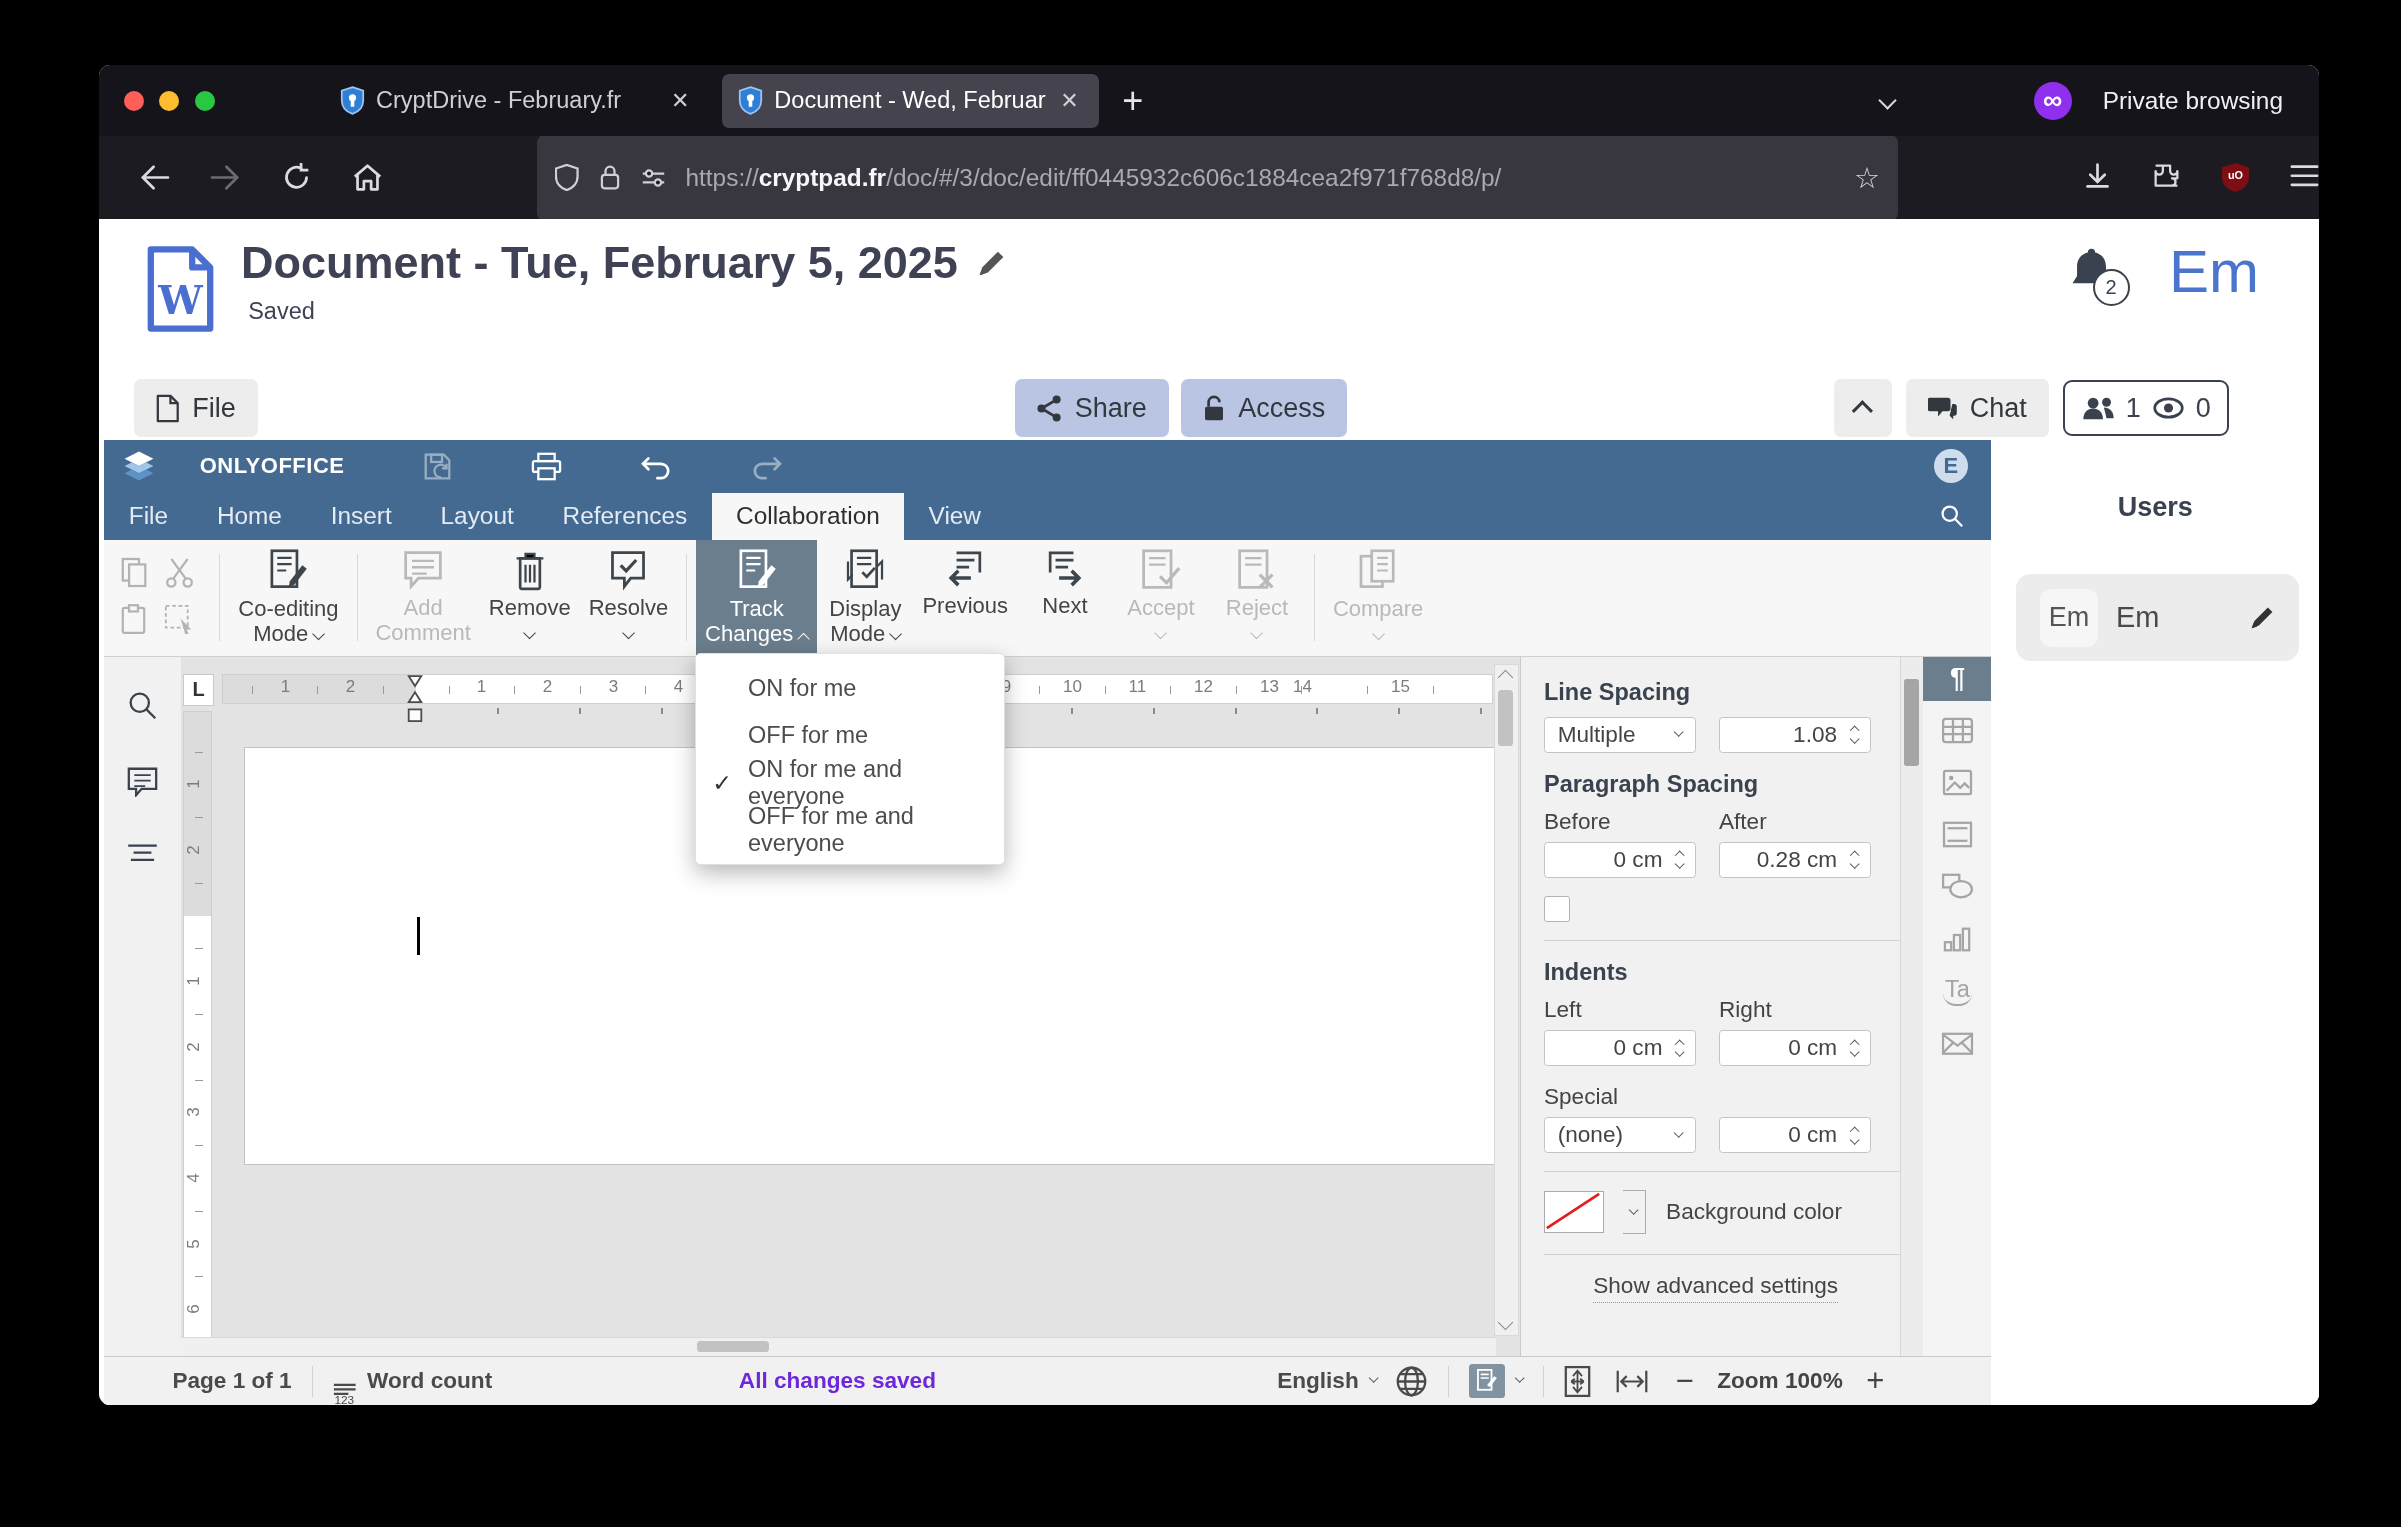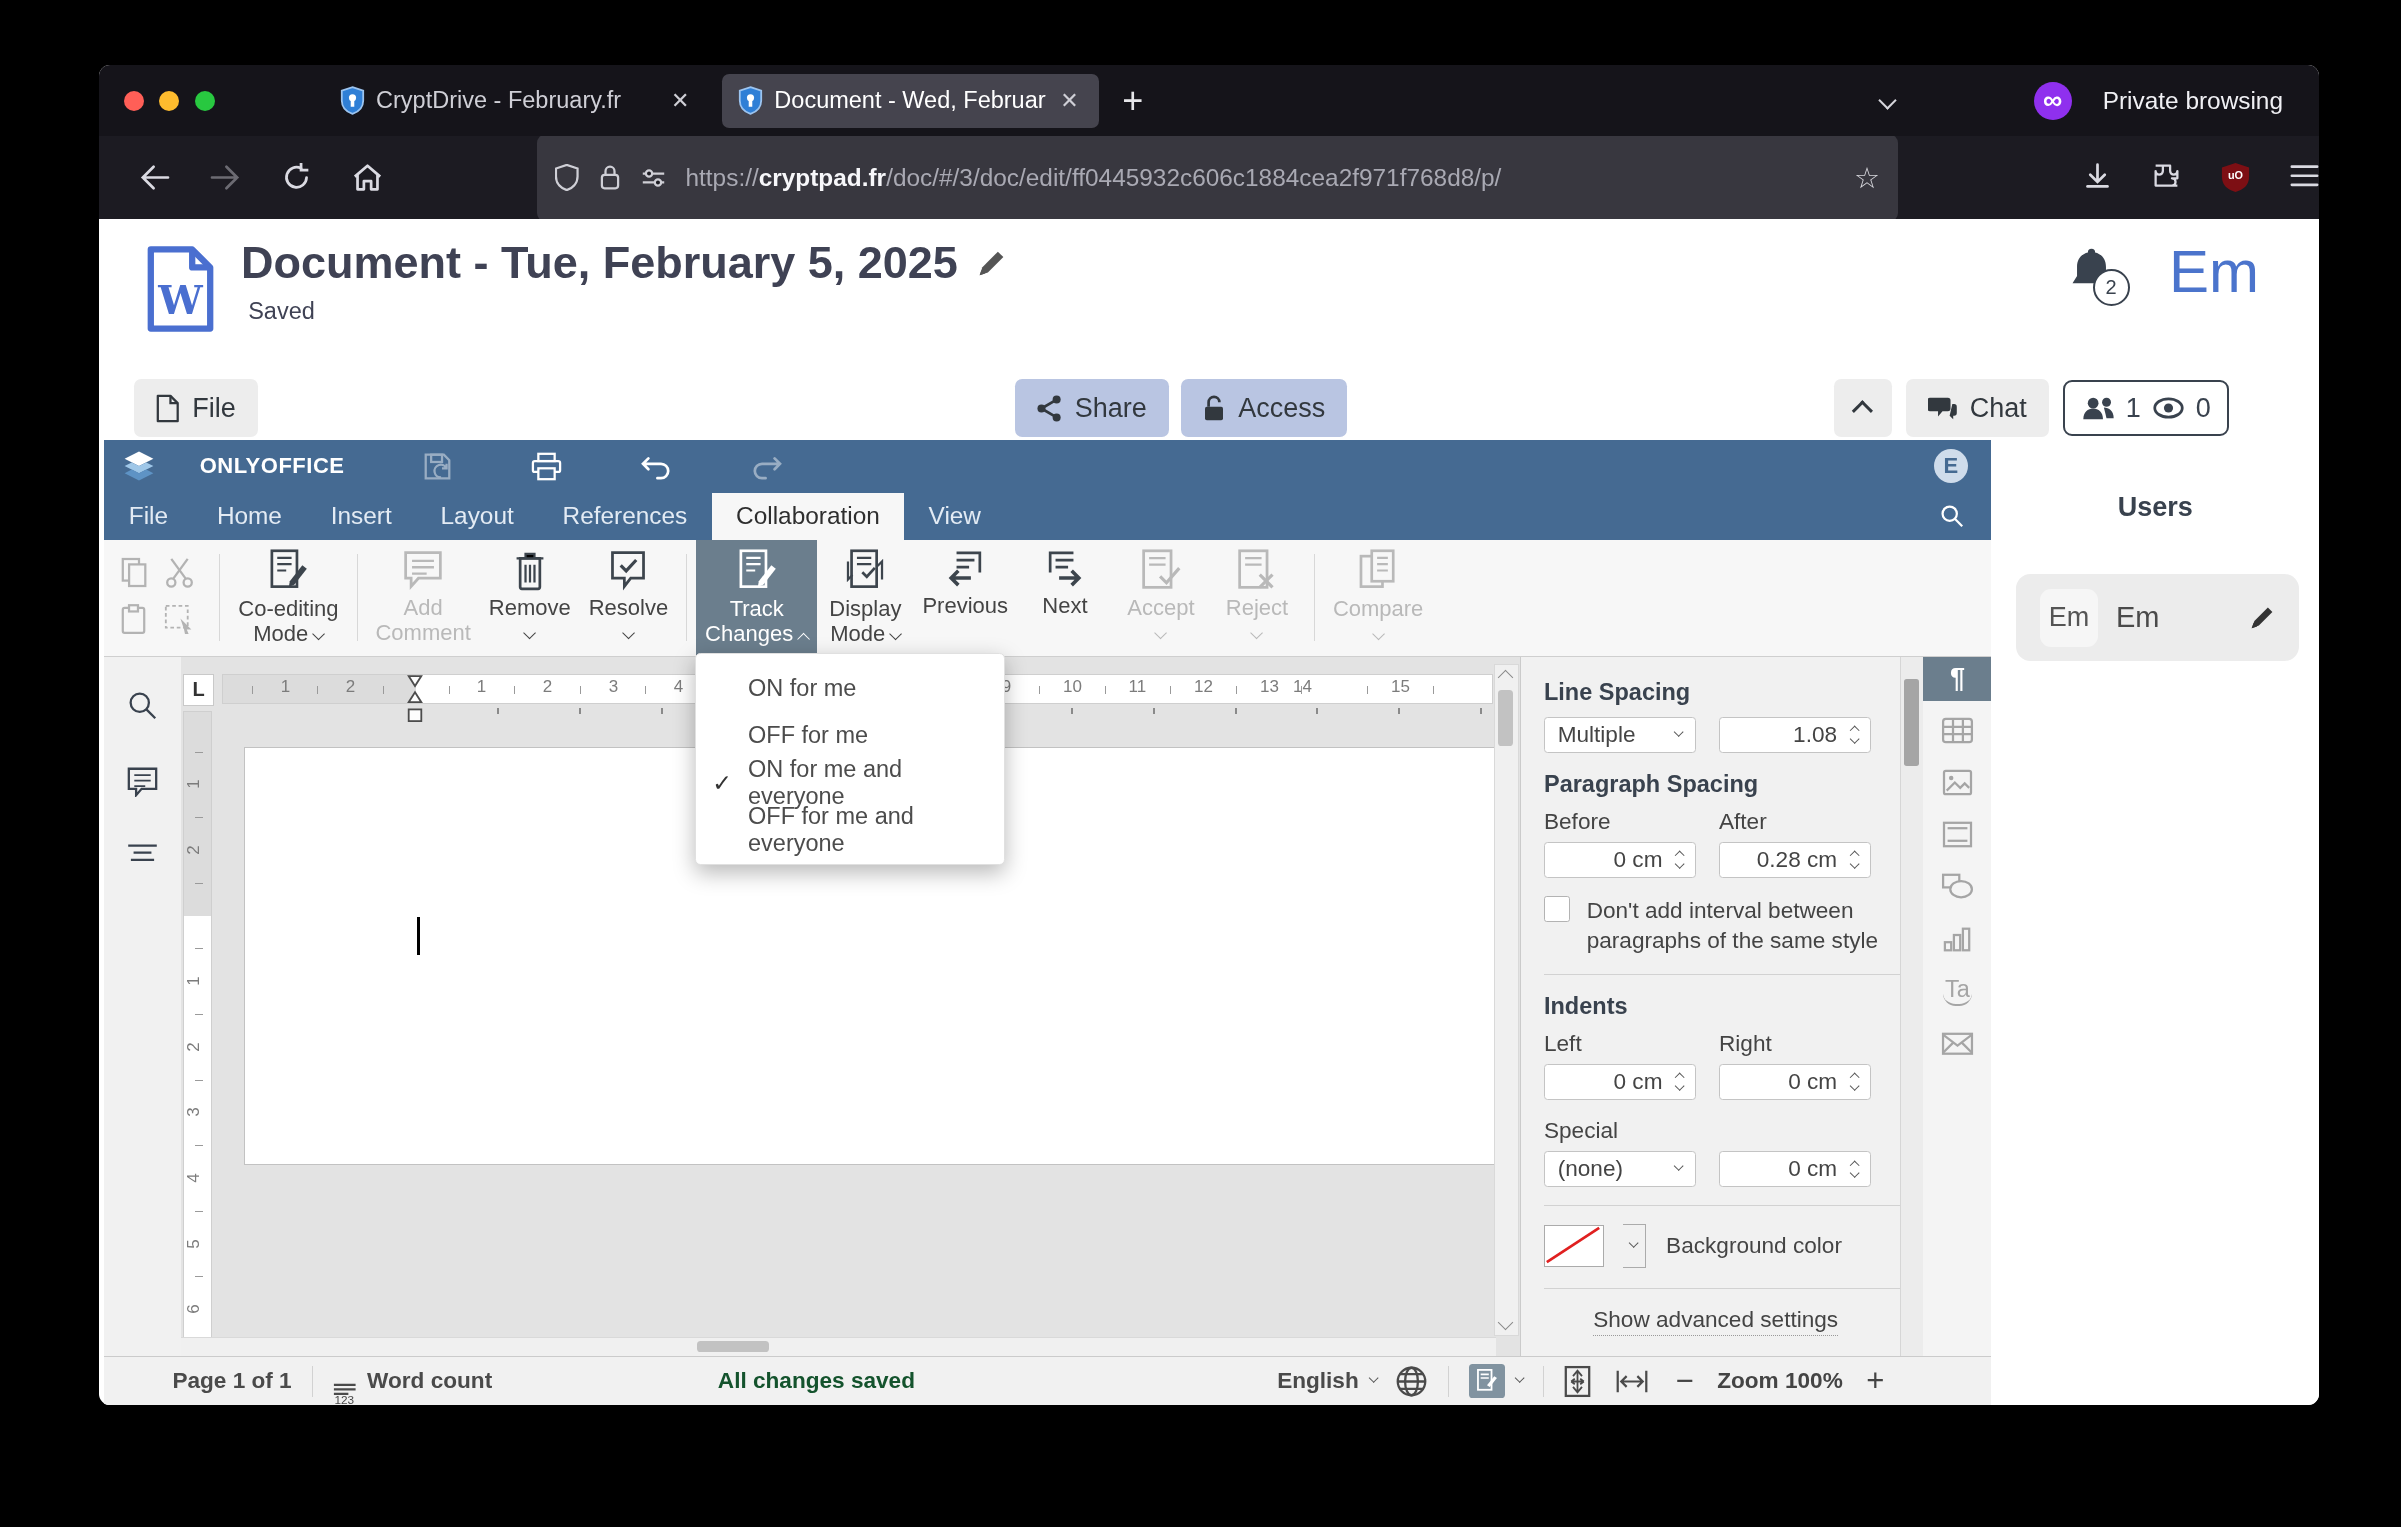--- a/index.html
+++ b/index.html
@@ -131,21 +131,21 @@
   .rtab.active{background:#6b7e8d;color:#fff;}
   .rtab{margin-bottom:8.1px;}
   .pilcrow{font-size:27px;font-weight:700;}
   .ta-glyph{font-size:23.5px;color:#a5a5a5;border-bottom:2.7px solid #a5a5a5;border-radius:0 0 12.7px 12.7px;padding:0 1.8px 0.9px;}
 
   
   .statusbar{height:48px;background:#f1f1f1;border-top:0.9px solid #cbcbcb;display:flex;align-items:center;font-size:22.6px;color:#444;position:relative;}
   .sb-sep{width:0.9px;height:31px;background:#d2d2d2;margin:0 20px;}
   .sb-left{margin-left:68px;display:flex;align-items:center;}
   .sb-item{display:flex;align-items:center;gap:11px;}
-  .sb-center{position:absolute;left:712px;transform:translateX(-50%);font-weight:700;color:#14532d;}
+  .sb-center{position:absolute;left:733px;transform:translateX(-50%);font-weight:700;color:#6d28d9;}
   .sb-right{position:absolute;right:107px;display:flex;align-items:center;}
   .tcstatus{width:36px;height:34px;border-radius:3.6px;background:#8193a0;display:flex;align-items:center;justify-content:center;color:#fff;}
   .zoomlbl{font-weight:700;margin:0 23.5px;}
   .pm{font-size:31px;color:#444;}
 
   
   .users-panel{flex:1;background:#fff;}
   .u-heading{font-size:27px;font-weight:700;color:#39424e;text-align:center;margin-top:52px;}
   .u-card{margin:51px 20px 0 25px;height:87px;background:#ececec;border-radius:14.5px;display:flex;align-items:center;padding:0 23.5px;gap:18px;box-sizing:border-box;}
   .u-chip{width:58px;height:58px;background:#f6f6f6;border-radius:11px;display:flex;align-items:center;justify-content:center;font-size:27px;color:#555;}
@@ -655,21 +655,20 @@
             <div class="spin">
                   <span class="val">0.28 cm</span>
                   <span class="spinbtns">
                     <span class="cv sm up"></span>
                     <span class="cv sm dn"></span>
                   </span>
                 </div>
           </div>
           <div class="checkrow">
             <span class="checkbox"></span>
-            <span class="checktext"><span>Don't add interval between</span><br><span>paragraphs of the same style</span></span>
           </div>
           <div class="sdivider"></div>
 
           <div class="sheading">Indents</div>
           <div class="slabelrow">
             <span>Left</span>
             <span>Right</span>
           </div>
           <div class="srow">
             <div class="spin">

